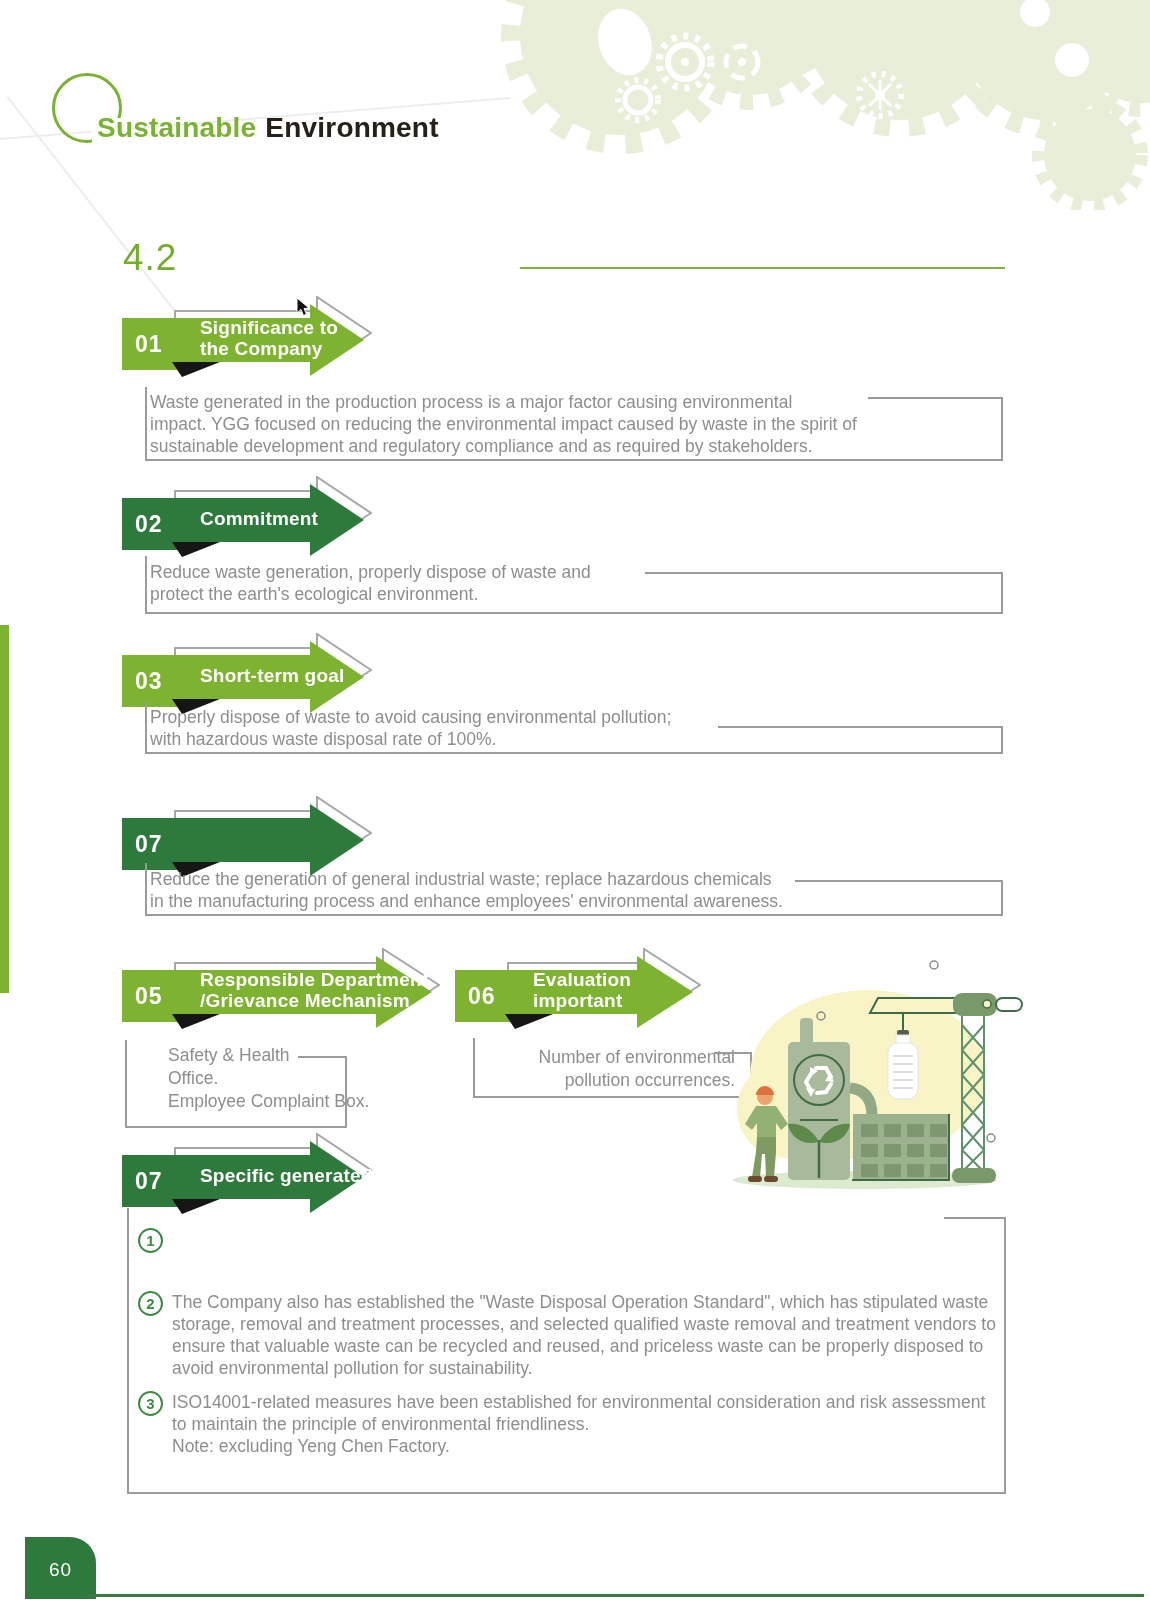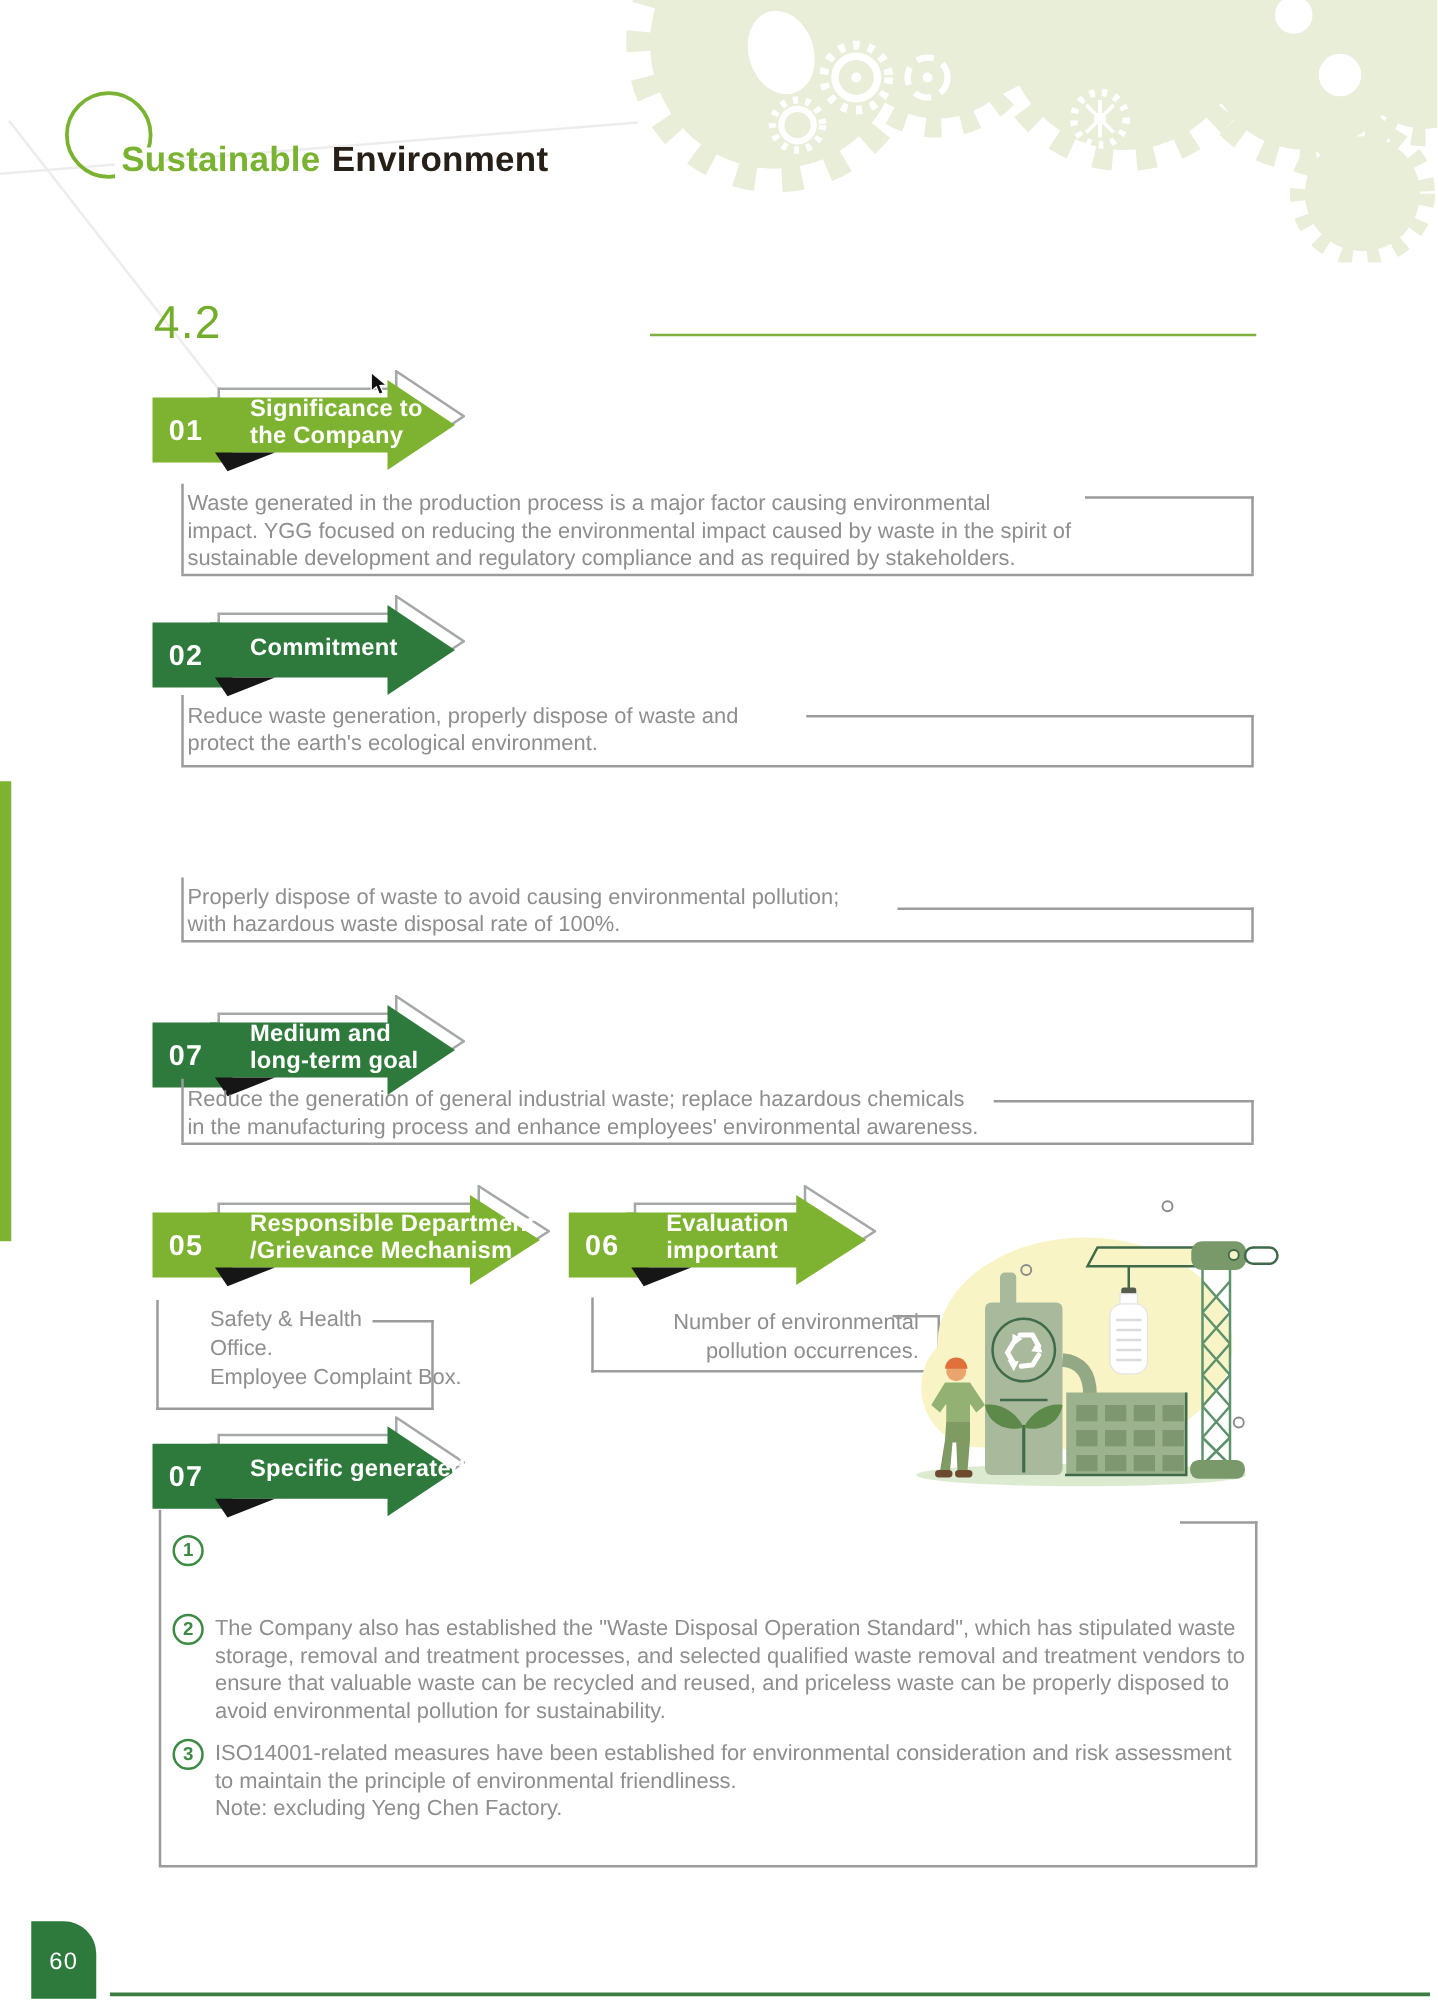--- a/index.html
+++ b/index.html
@@ -39,21 +39,21 @@
   .body-text{position:absolute;color:#8e8e8e;font-size:17.5px;line-height:22px;}
   .ln{position:absolute;background:#9b9b9b;}
 
   
   .strategy{position:absolute;left:138px;width:872px;display:flex;gap:9px;align-items:flex-start;}
   .snum{flex:none;width:21px;height:21px;border:2px solid #3c8a44;border-radius:50%;color:#3c8a44;
         font-weight:700;font-size:15px;display:flex;align-items:center;justify-content:center;margin-top:0;}
   .stext{color:#8e8e8e;font-size:17.5px;line-height:22px;}
 
   
-  .page-tab{position:absolute;left:25px;top:1537px;width:52px;height:62px;background:#2e7a3c;
+  .page-tab{position:absolute;left:25px;top:1537px;width:71px;height:62px;background:#2e7a3c;
             border-top-right-radius:26px;color:#fff;font-size:19px;letter-spacing:1px;
             display:flex;align-items:center;justify-content:center;padding-top:4px;box-sizing:border-box;}
   .bottom-rule{position:absolute;left:88px;top:1594px;width:1056px;height:3px;background:#3c7c42;}
 
   .gears{position:absolute;left:480px;top:0;}
   .illus{position:absolute;left:700px;top:930px;}
   .cursor{position:absolute;left:296px;top:297px;}
 </style>
 </head>
 <body>
@@ -135,36 +135,43 @@
     </svg>
     <div class="banner-label pre">Commitment</div>
   </div>
   <div class="body-text pre" style="left:150px;top:561px;width:880px;">Reduce waste generation, properly dispose of waste and
 protect the earth's ecological environment.</div>
   <div class="ln" style="left:145px;top:556px;width:2px;height:56px;"></div>
   <div class="ln" style="left:145px;top:612px;width:858px;height:2px;"></div>
   <div class="ln" style="left:1001px;top:572px;width:2px;height:40px;"></div>
   <div class="ln" style="left:645px;top:572px;width:358px;height:2px;"></div>
 
+  <div class="banner" style="left:122px;top:633px;width:260px;">
+    <div class="num light">03</div>
+    <svg class="arrow" width="204" height="86" viewBox="0 0 204 86">
+      <path d="M0,22 H142 V8 L196,44 L142,80 V66 H0 Z" transform="translate(7,-7)" fill="#fff" stroke="#a5a8a9" stroke-width="2"></path>
+      <path class="fill-light" d="M0,22 H142 V8 L196,44 L142,80 V66 H0 Z"></path>
+      <path d="M4,66 L52,66 L14,81 Z" fill="#161616"></path>
+    </svg>
+    <div class="banner-label pre">Short-term goal</div>
+  </div>
   <div class="body-text pre" style="left:150px;top:706px;width:880px;">Properly dispose of waste to avoid causing environmental pollution;
 with hazardous waste disposal rate of 100%.</div>
   <div class="ln" style="left:145px;top:702px;width:2px;height:50px;"></div>
   <div class="ln" style="left:145px;top:752px;width:858px;height:2px;"></div>
   <div class="ln" style="left:1001px;top:726px;width:2px;height:26px;"></div>
   <div class="ln" style="left:718px;top:726px;width:285px;height:2px;"></div>
 
   <div class="banner" style="left:122px;top:796px;width:260px;">
     <div class="num dark">07</div>
     <svg class="arrow" width="204" height="86" viewBox="0 0 204 86">
       <path d="M0,22 H142 V8 L196,44 L142,80 V66 H0 Z" transform="translate(7,-7)" fill="#fff" stroke="#a5a8a9" stroke-width="2"></path>
       <path class="fill-dark" d="M0,22 H142 V8 L196,44 L142,80 V66 H0 Z"></path>
       <path d="M4,66 L52,66 L14,81 Z" fill="#161616"></path>
     </svg>
-    <div class="banner-label pre">Medium and
-long-term goal</div>
   </div>
   <div class="body-text pre" style="left:150px;top:868px;width:880px;">Reduce the generation of general industrial waste; replace hazardous chemicals
 in the manufacturing process and enhance employees' environmental awareness.</div>
   <div class="ln" style="left:145px;top:863px;width:2px;height:51px;"></div>
   <div class="ln" style="left:145px;top:914px;width:858px;height:2px;"></div>
   <div class="ln" style="left:1001px;top:880px;width:2px;height:34px;"></div>
   <div class="ln" style="left:795px;top:880px;width:208px;height:2px;"></div>
 
   <div class="banner" style="left:122px;top:948px;width:330px;">
     <div class="num light">05</div>

